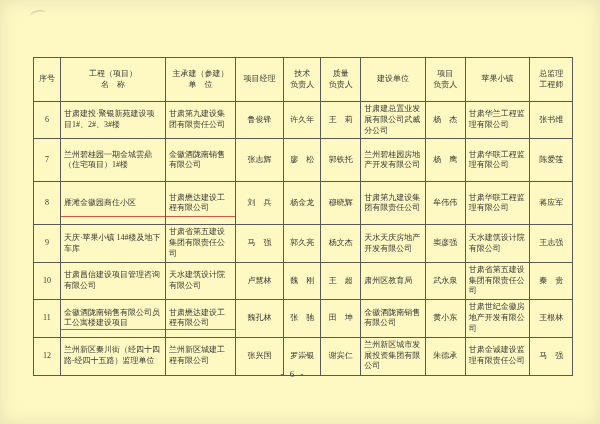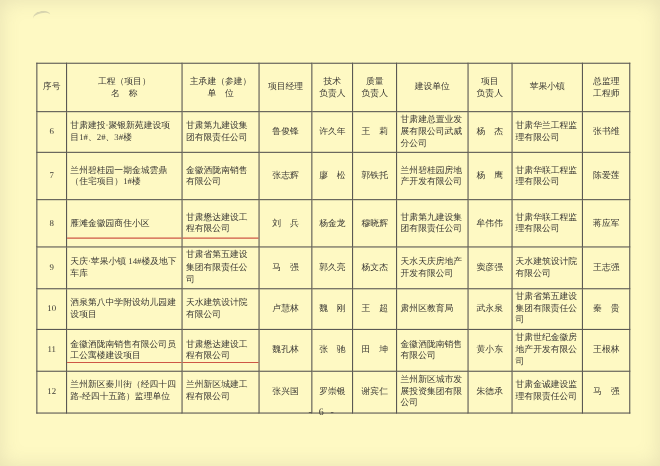--- a/index.html
+++ b/index.html
@@ -142,21 +142,21 @@
         <td class="center">马　强</td>
         <td class="center">郭久亮</td>
         <td class="center">杨文杰</td>
         <td class="left">天水天庆房地产开发有限公司</td>
         <td class="center">窦彦强</td>
         <td class="left">天水建筑设计院有限公司</td>
         <td class="center">王志强</td>
       </tr>
       <tr style="height:35px">
         <td class="center">10</td>
-        <td class="left">酒泉第八中学附设幼儿园建设项目</td>
+        <td class="left">甘肃昌信建设项目管理咨询有限公司</td>
         <td class="left">天水建筑设计院有限公司</td>
         <td class="center">卢慧林</td>
         <td class="center">魏　刚</td>
         <td class="center">王　超</td>
         <td class="left">肃州区教育局</td>
         <td class="center">武永泉</td>
         <td class="left">甘肃省第五建设集团有限责任公司</td>
         <td class="center">秦　贵</td>
       </tr>
       <tr style="height:36px">

